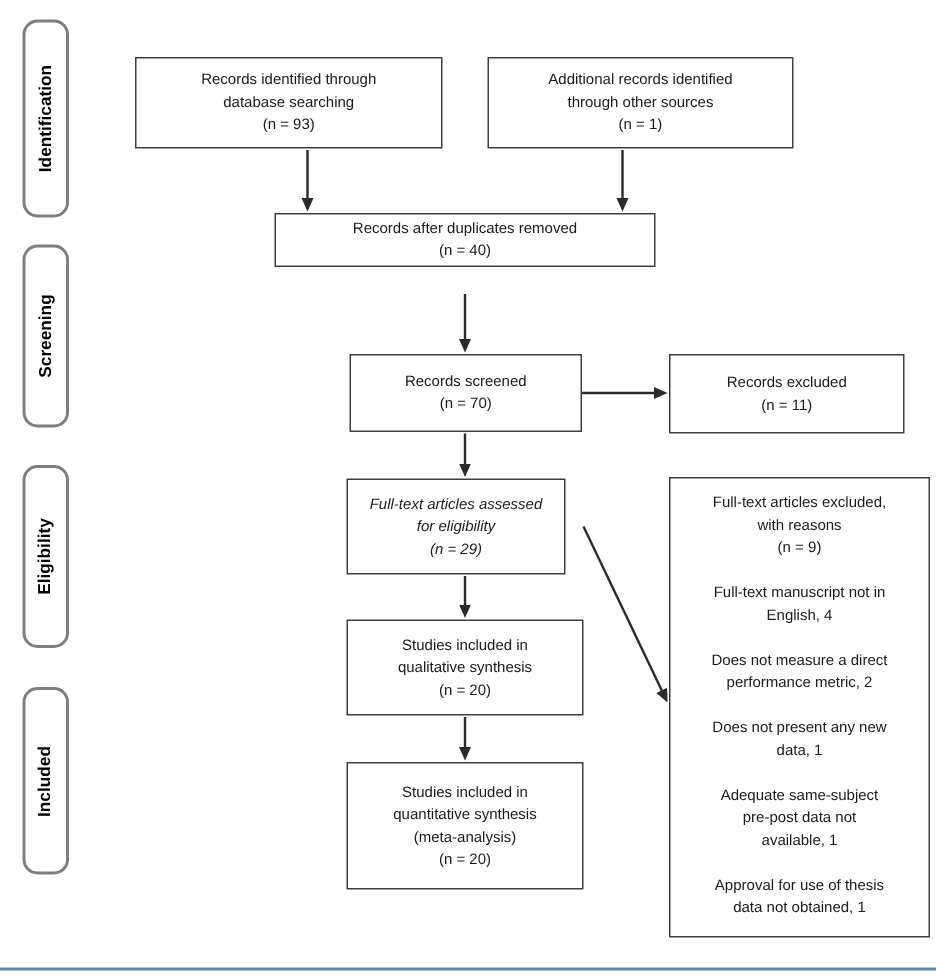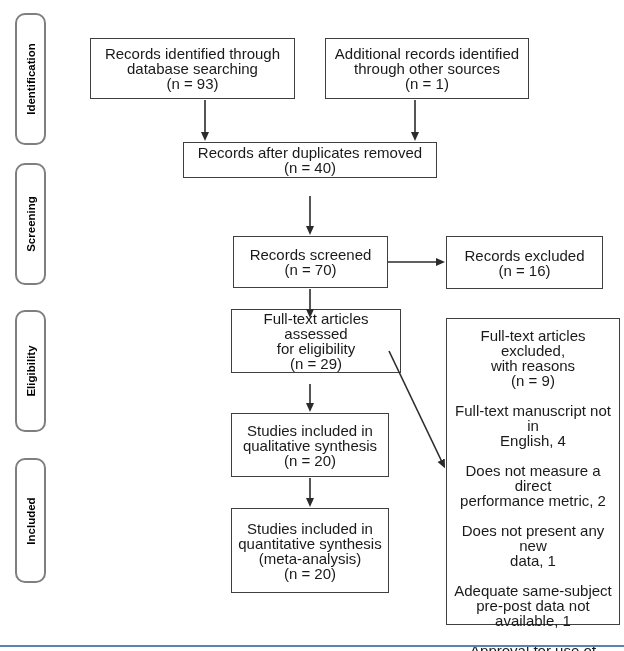--- a/index.html
+++ b/index.html
@@ -13,21 +13,21 @@
   }
   .flow-box {
     position: absolute;
     box-sizing: border-box;
     border: 1.5px solid #3f3f3f;
     background: #ffffff;
     display: flex;
     align-items: center;
     justify-content: center;
     text-align: center;
-    font-size: 15px;
+    font-size: 10px;
     line-height: 15px;
     color: #1a1a1a;
     white-space: pre-line;
     padding: 2px 4px;
   }
   .flow-box.top-align {
     align-items: flex-start;
     padding-top: 9px;
   }
   .stage-box {
@@ -88,23 +88,23 @@
 through other sources
 (n = 1)</div>
 
   <div class="flow-box" style="left:183px; top:142px; width:254px; height:36px;">Records after duplicates removed
 (n = 40)</div>
 
   <div class="flow-box" style="left:233px; top:236px; width:155px; height:52px;">Records screened
 (n = 70)</div>
 
   <div class="flow-box" style="left:446px; top:236px; width:157px; height:53px;">Records excluded
-(n = 16)</div>
+(n = 11)</div>
 
-  <div class="flow-box" style="left:231px; top:309px; width:170px; height:64px;">Full-text articles assessed
+  <div class="flow-box" style="left:231px; top:319px; width:146px; height:64px;font-style:italic;">Full-text articles assessed
 for eligibility
 (n = 29)</div>
 
   <div class="flow-box top-align" style="left:446px; top:318px; width:174px; height:307px;">Full-text articles excluded,
 with reasons
 (n = 9)
 
 Full-text manuscript not in
 English, 4
 

